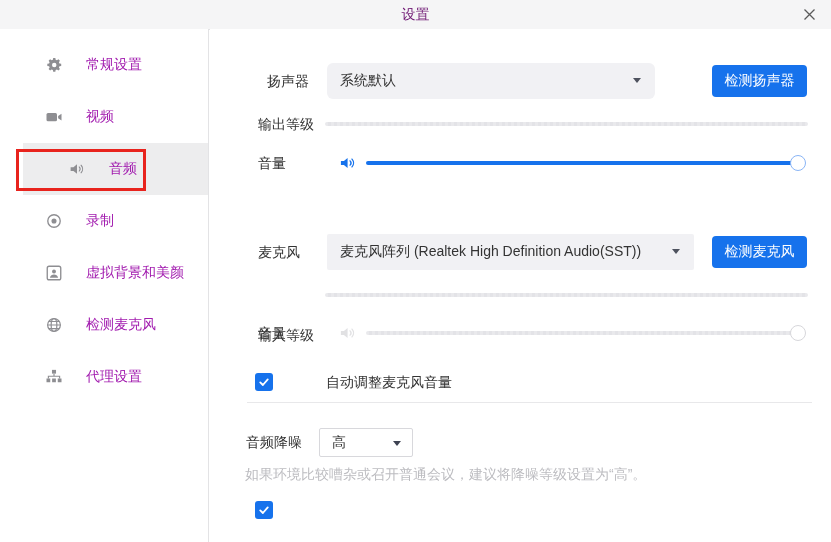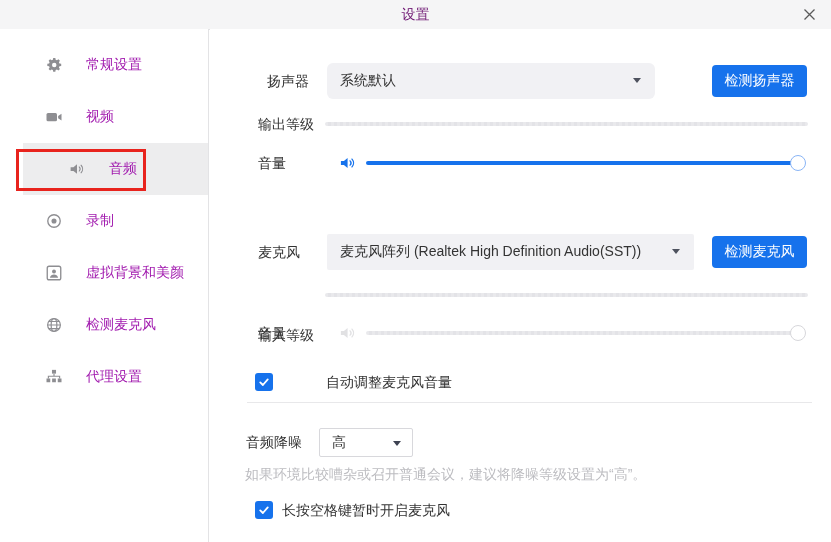--- a/index.html
+++ b/index.html
@@ -224,16 +224,15 @@
       <span class="dd-text">高</span>
       <span class="caret" style="right:11px;top:12px;border-top-color:#3e4252;"></span>
     </div>
     <span class="abs hint-text" style="left:35px;top:437px;">如果环境比较嘈杂或召开普通会议，建议将降噪等级设置为“高”。</span>
 
     <div class="checkbox" style="left:45px;top:472px;">
       <svg width="12" height="12" viewBox="0 0 16 16">
           <path d="M3 8.5l3.5 3.5L13 4.5" stroke="#fff" stroke-width="2.4" fill="none" stroke-linecap="round" stroke-linejoin="round"></path>
         </svg>
     </div>
-    <span class="abs row-label" style="left:72px;top:473px;">长按空格键暂时开启麦克风</span>
 
   </div>
 </div>
 
 </body></html>

